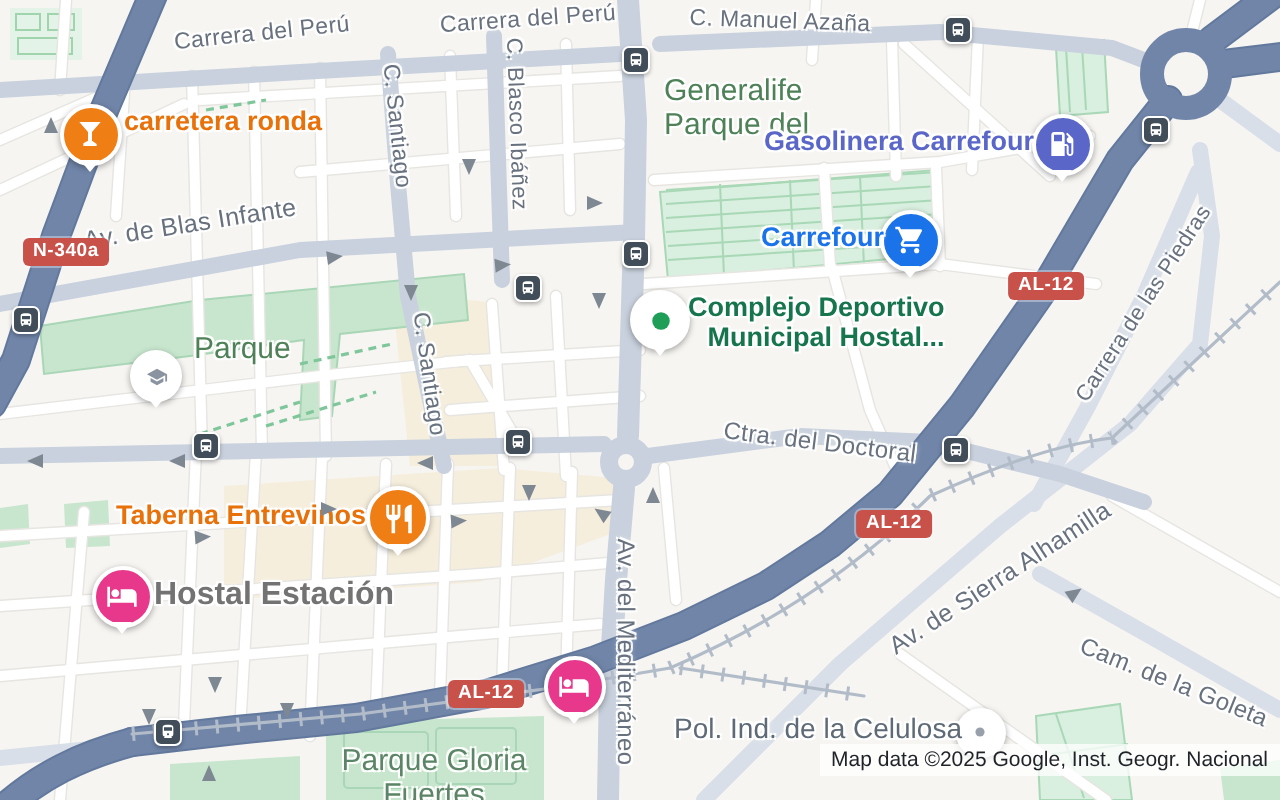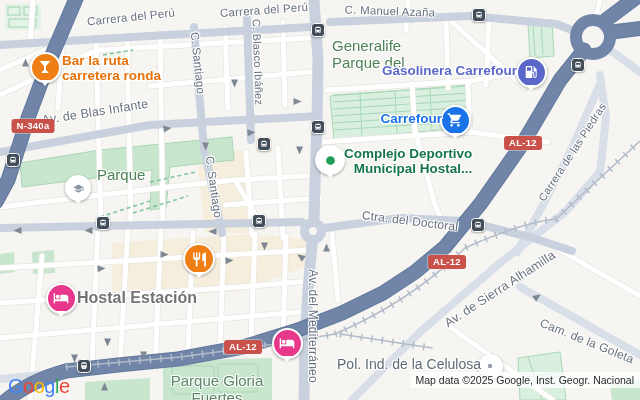--- a/index.html
+++ b/index.html
@@ -234,28 +234,30 @@
       <div class="route-badge" style="left: 33px; top: 126px;">N-340a</div>
       <div class="route-badge" style="left: 523px; top: 143px;">AL-12</div>
       <div class="route-badge" style="left: 447px; top: 262px;">AL-12</div>
       <div class="route-badge" style="left: 243px; top: 347px;">AL-12</div>
       <div class="pin" style="width: 27px; height: 27px; left: 29.5px; top: 51.5px; background: rgb(239, 126, 20);">
         <svg width="16" height="16" viewBox="0 0 24 24" fill="#FFFFFF">
           <path d="M4 3h16l-6.5 7.5V17l3.5 2.5v1.5H7V19l3.5-2V10.5z"></path>
         </svg>
       </div>
       <div class="poi-label" style="left: 62px; top: 54px; color: rgb(232, 113, 10); font-size: 13.5px; text-align: left;">
-        <div>Bar la ruta</div>
         <div>carretera ronda</div>
       </div>
       <div class="pin" style="width: 28px; height: 28px; left: 183px; top: 243px; background: rgb(239, 126, 20);">
         <svg width="17" height="17" viewBox="0 0 24 24" fill="#FFFFFF">
           <path d="M11 9H9V2H7v7H5V2H3v7c0 2.12 1.66 3.84 3.75 3.97V22h2.5v-9.03C11.34 12.84 13 11.12 13 9V2h-2v7zm5-3v8h2.5v8H21V2c-2.76 0-5 2.24-5 4z"></path>
         </svg>
       </div>
+      <div class="poi-label" style="left: 183px; top: 251px; color: rgb(232, 113, 10); font-size: 13.5px; text-align: right; transform: translateX(-100%);">
+        <div>Taberna Entrevinos</div>
+      </div>
       <div class="pin" style="width: 27px; height: 27px; left: 45.5px; top: 282.5px; background: rgb(231, 56, 140);">
         <svg width="16" height="16" viewBox="0 0 24 24" fill="#FFFFFF">
           <path d="M7 13c1.66 0 3-1.34 3-3S8.66 7 7 7s-3 1.34-3 3 1.34 3 3 3zm12-6h-8v7H3V5H1v15h2v-3h18v3h2v-9c0-2.21-1.79-4-4-4z"></path>
         </svg>
       </div>
       <div class="poi-label" style="left: 77px; top: 289px; color: #737373; font-size: 16px; text-align: center;">
         <div>Hostal Estación</div>
       </div>
       <div class="pin" style="width: 27px; height: 27px; left: 271.5px; top: 327.5px; background: rgb(231, 56, 140);">
         <svg width="16" height="16" viewBox="0 0 24 24" fill="#FFFFFF">
@@ -450,15 +452,14 @@
           <path d="M-4 -3.5 L4 0 L-4 3.5 Z" fill="#7E8893"></path>
         </svg>
       </div>
       <div class="arrow" style="left: 533px; top: 292px;">
         <svg width="9" height="9" viewBox="-4.5 -4.5 9 9" style="transform:rotate(-35deg)">
           <path d="M-4 -3.5 L4 0 L-4 3.5 Z" fill="#7E8893"></path>
         </svg>
       </div>
     </div>
 
-  <div id="google-logo"><span style="color: rgb(66, 133, 244);">G</span><span style="color: rgb(234, 67, 53);">o</span><span style="color: rgb(251, 188, 5);">o</span><span style="color: rgb(66, 133, 244);">g</span><span style="color: rgb(52, 168, 83);">l</span><span style="color: rgb(234, 67, 53);">e</span></div>
   <div id="attribution">Map data ©2025 Google, Inst. Geogr. Nacional</div>
 </div>
 
 </body></html>

